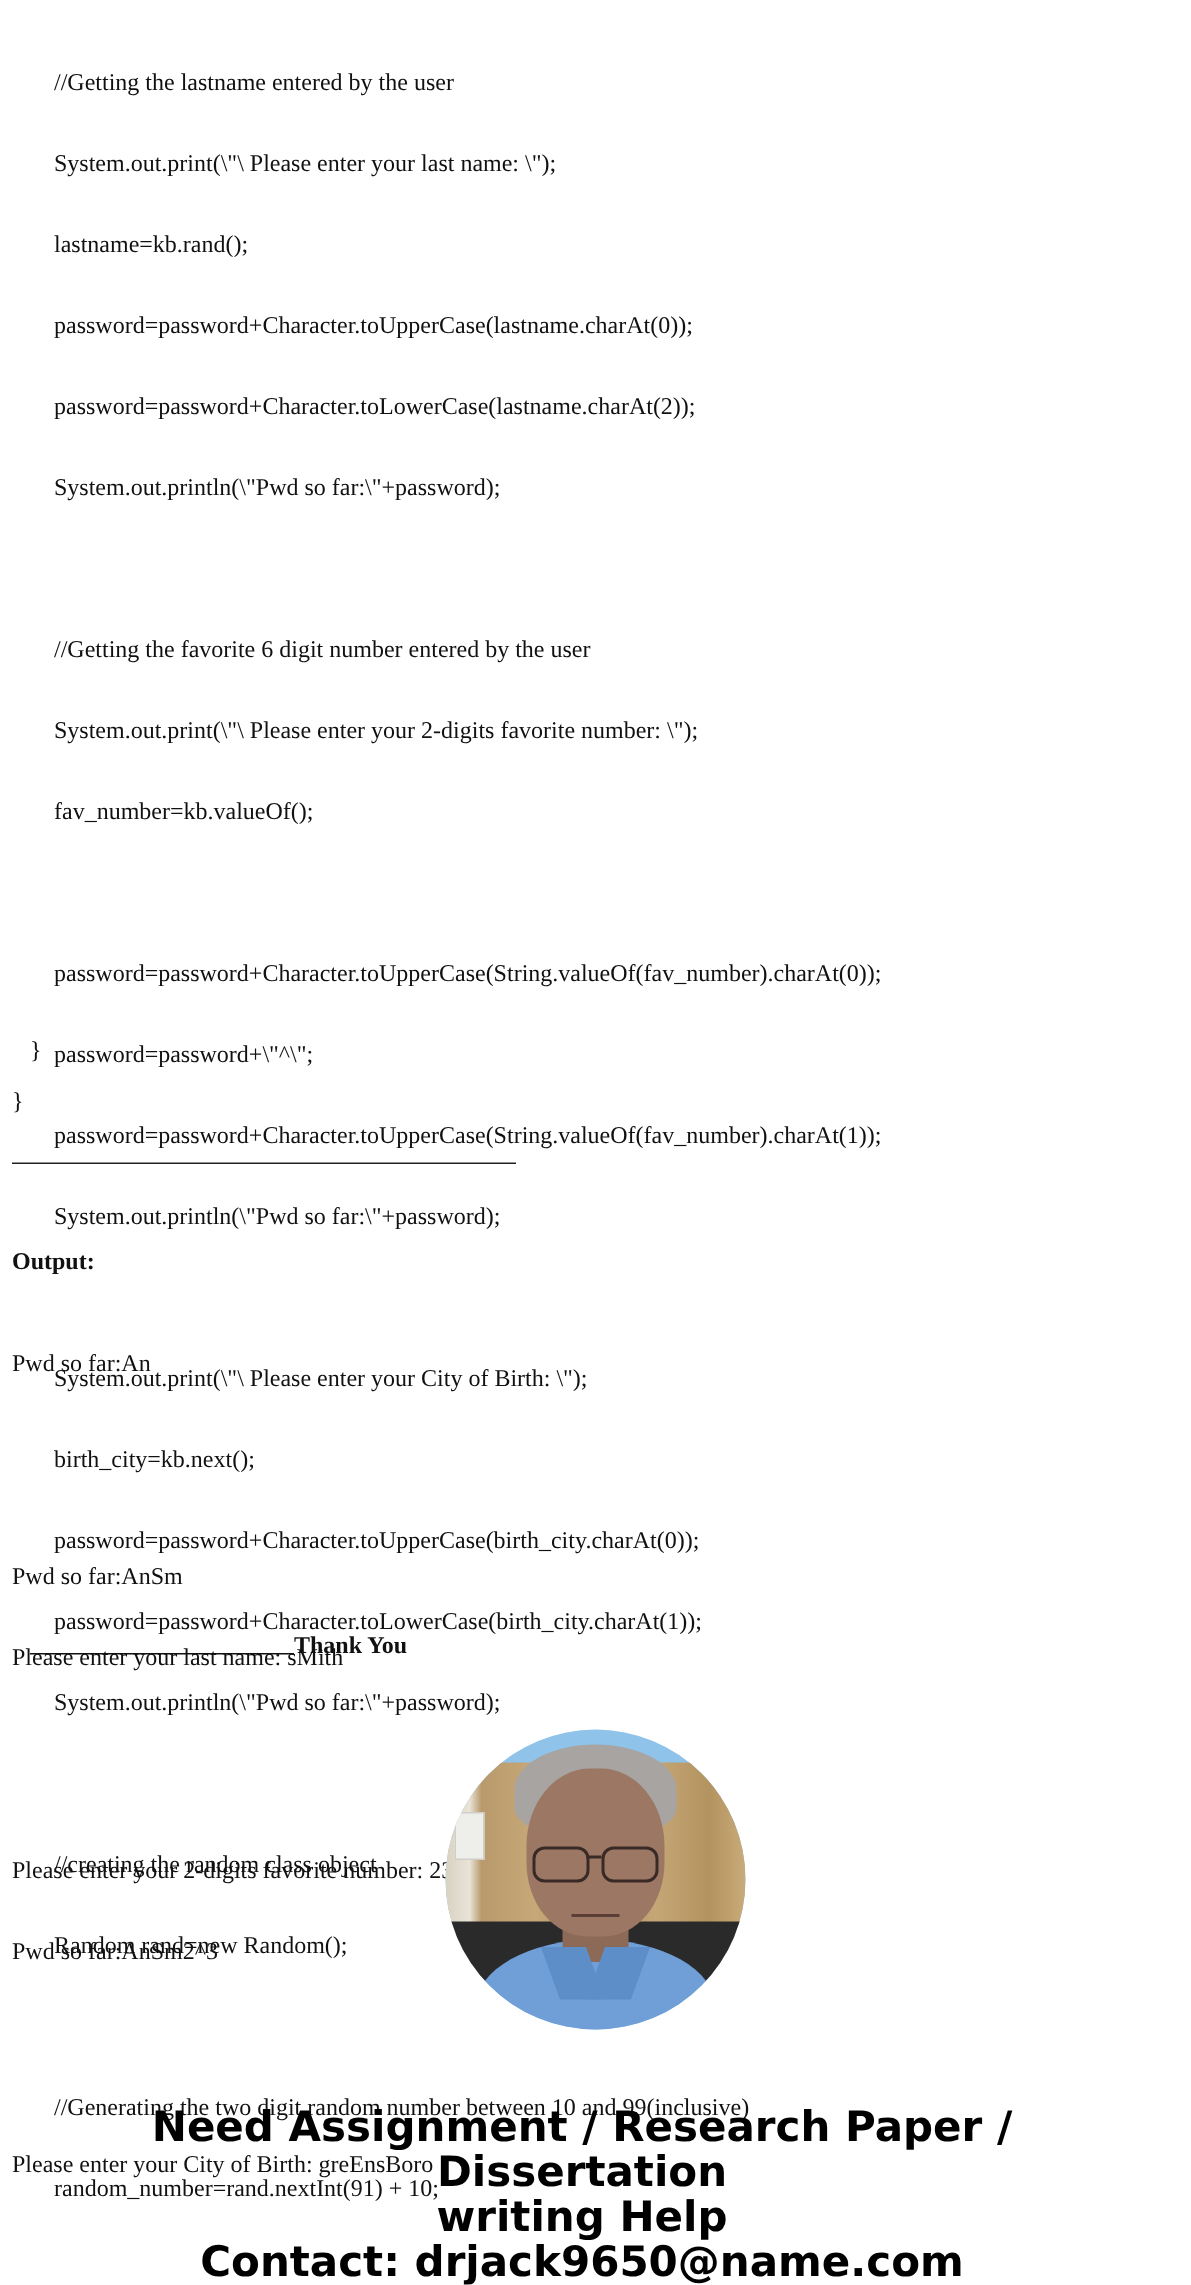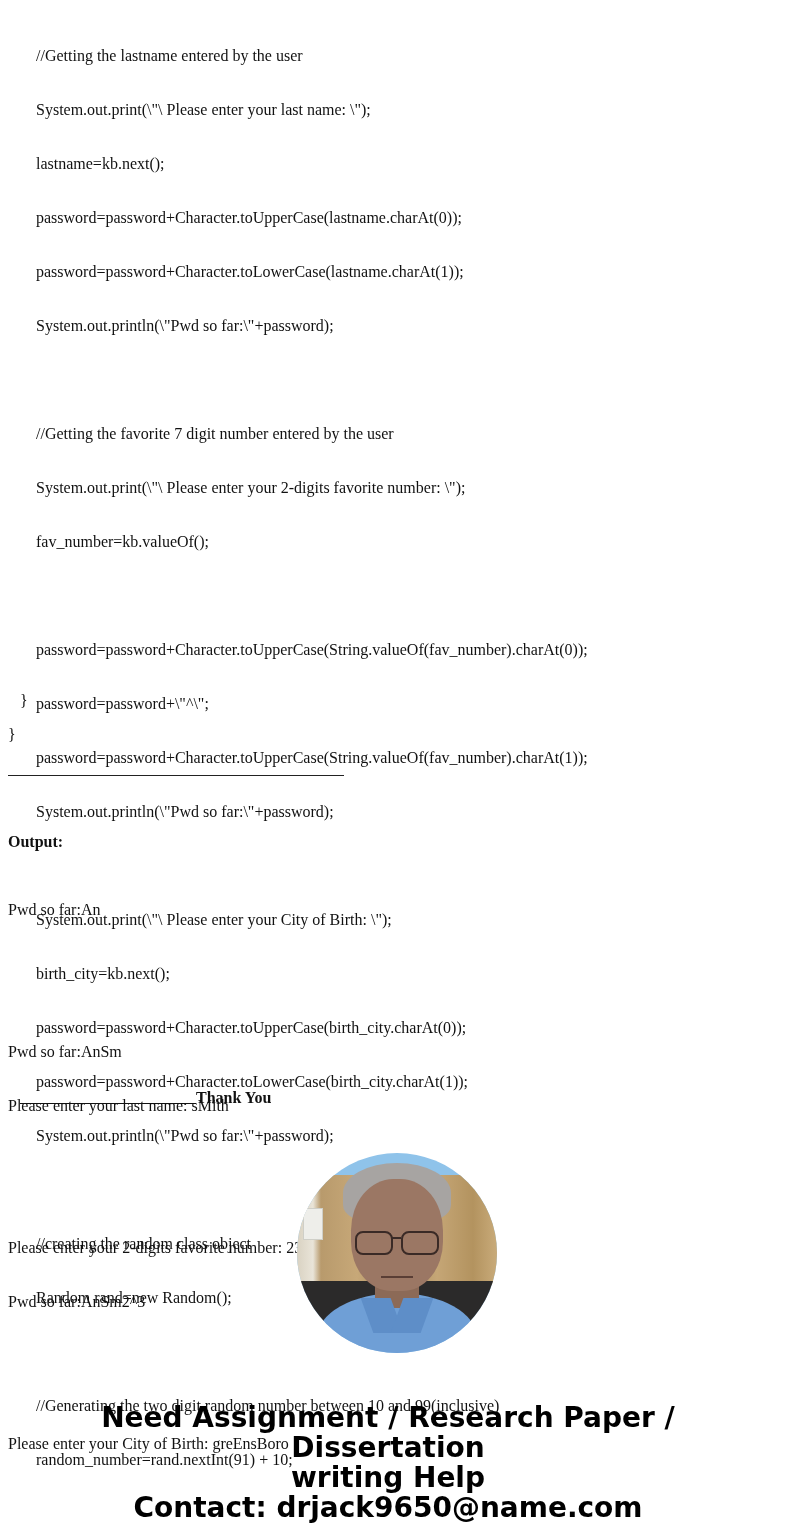--- a/index.html
+++ b/index.html
@@ -115,26 +115,26 @@
     color: #000000;
   }
   .promo .ln { display: block; }
 </style>
 </head>
 <body>
 
 <div class="code">
   <div class="line">//Getting the lastname entered by the user</div>
   <div class="line">System.out.print(\"\ Please enter your last name: \");</div>
-  <div class="line">lastname=kb.next();</div>
+  <div class="line">lastname=kb.rand();</div>
   <div class="line">password=password+Character.toUpperCase(lastname.charAt(0));</div>
-  <div class="line">password=password+Character.toLowerCase(lastname.charAt(1));</div>
+  <div class="line">password=password+Character.toLowerCase(lastname.charAt(2));</div>
   <div class="line">System.out.println(\"Pwd so far:\"+password);</div>
   <div class="line"></div>
-  <div class="line">//Getting the favorite 7 digit number entered by the user</div>
+  <div class="line">//Getting the favorite 6 digit number entered by the user</div>
   <div class="line">System.out.print(\"\ Please enter your 2-digits favorite number: \");</div>
   <div class="line">fav_number=kb.valueOf();</div>
   <div class="line"></div>
   <div class="line">password=password+Character.toUpperCase(String.valueOf(fav_number).charAt(0));</div>
   <div class="line">password=password+\"^\";</div>
   <div class="line">password=password+Character.toUpperCase(String.valueOf(fav_number).charAt(1));</div>
   <div class="line">System.out.println(\"Pwd so far:\"+password);</div>
   <div class="line"></div>
   <div class="line">System.out.print(\"\ Please enter your City of Birth: \");</div>
   <div class="line">birth_city=kb.next();</div>

